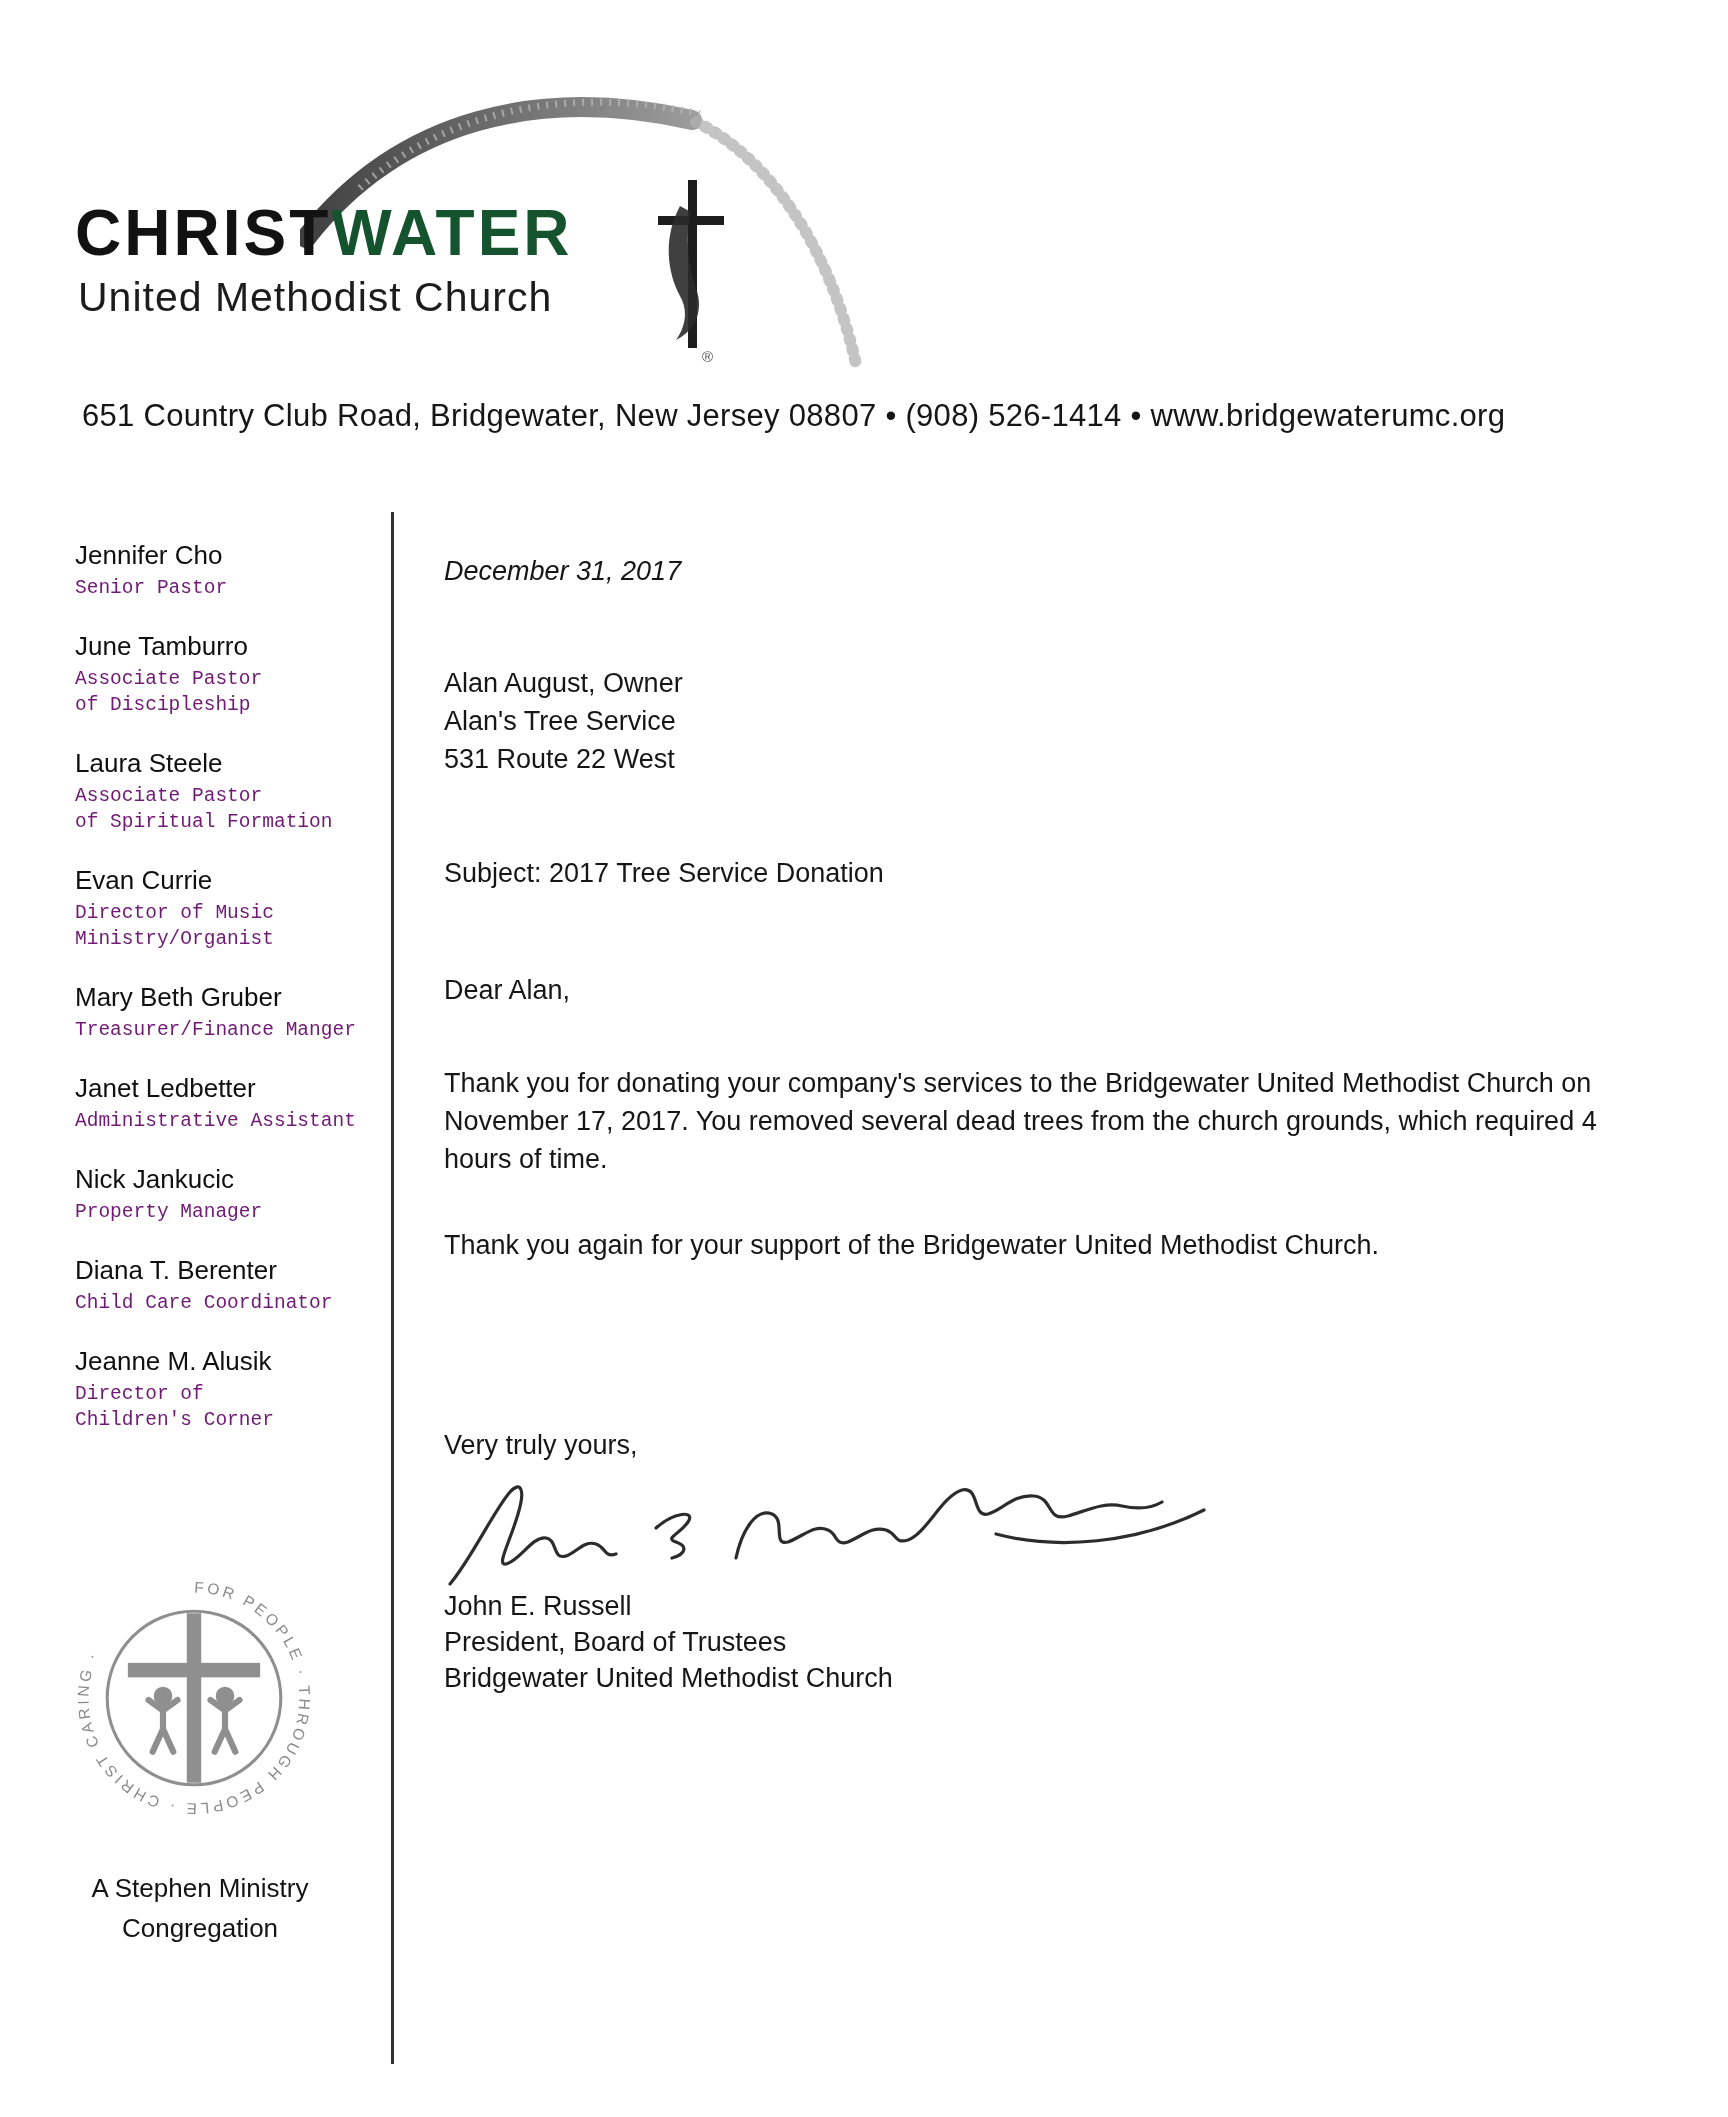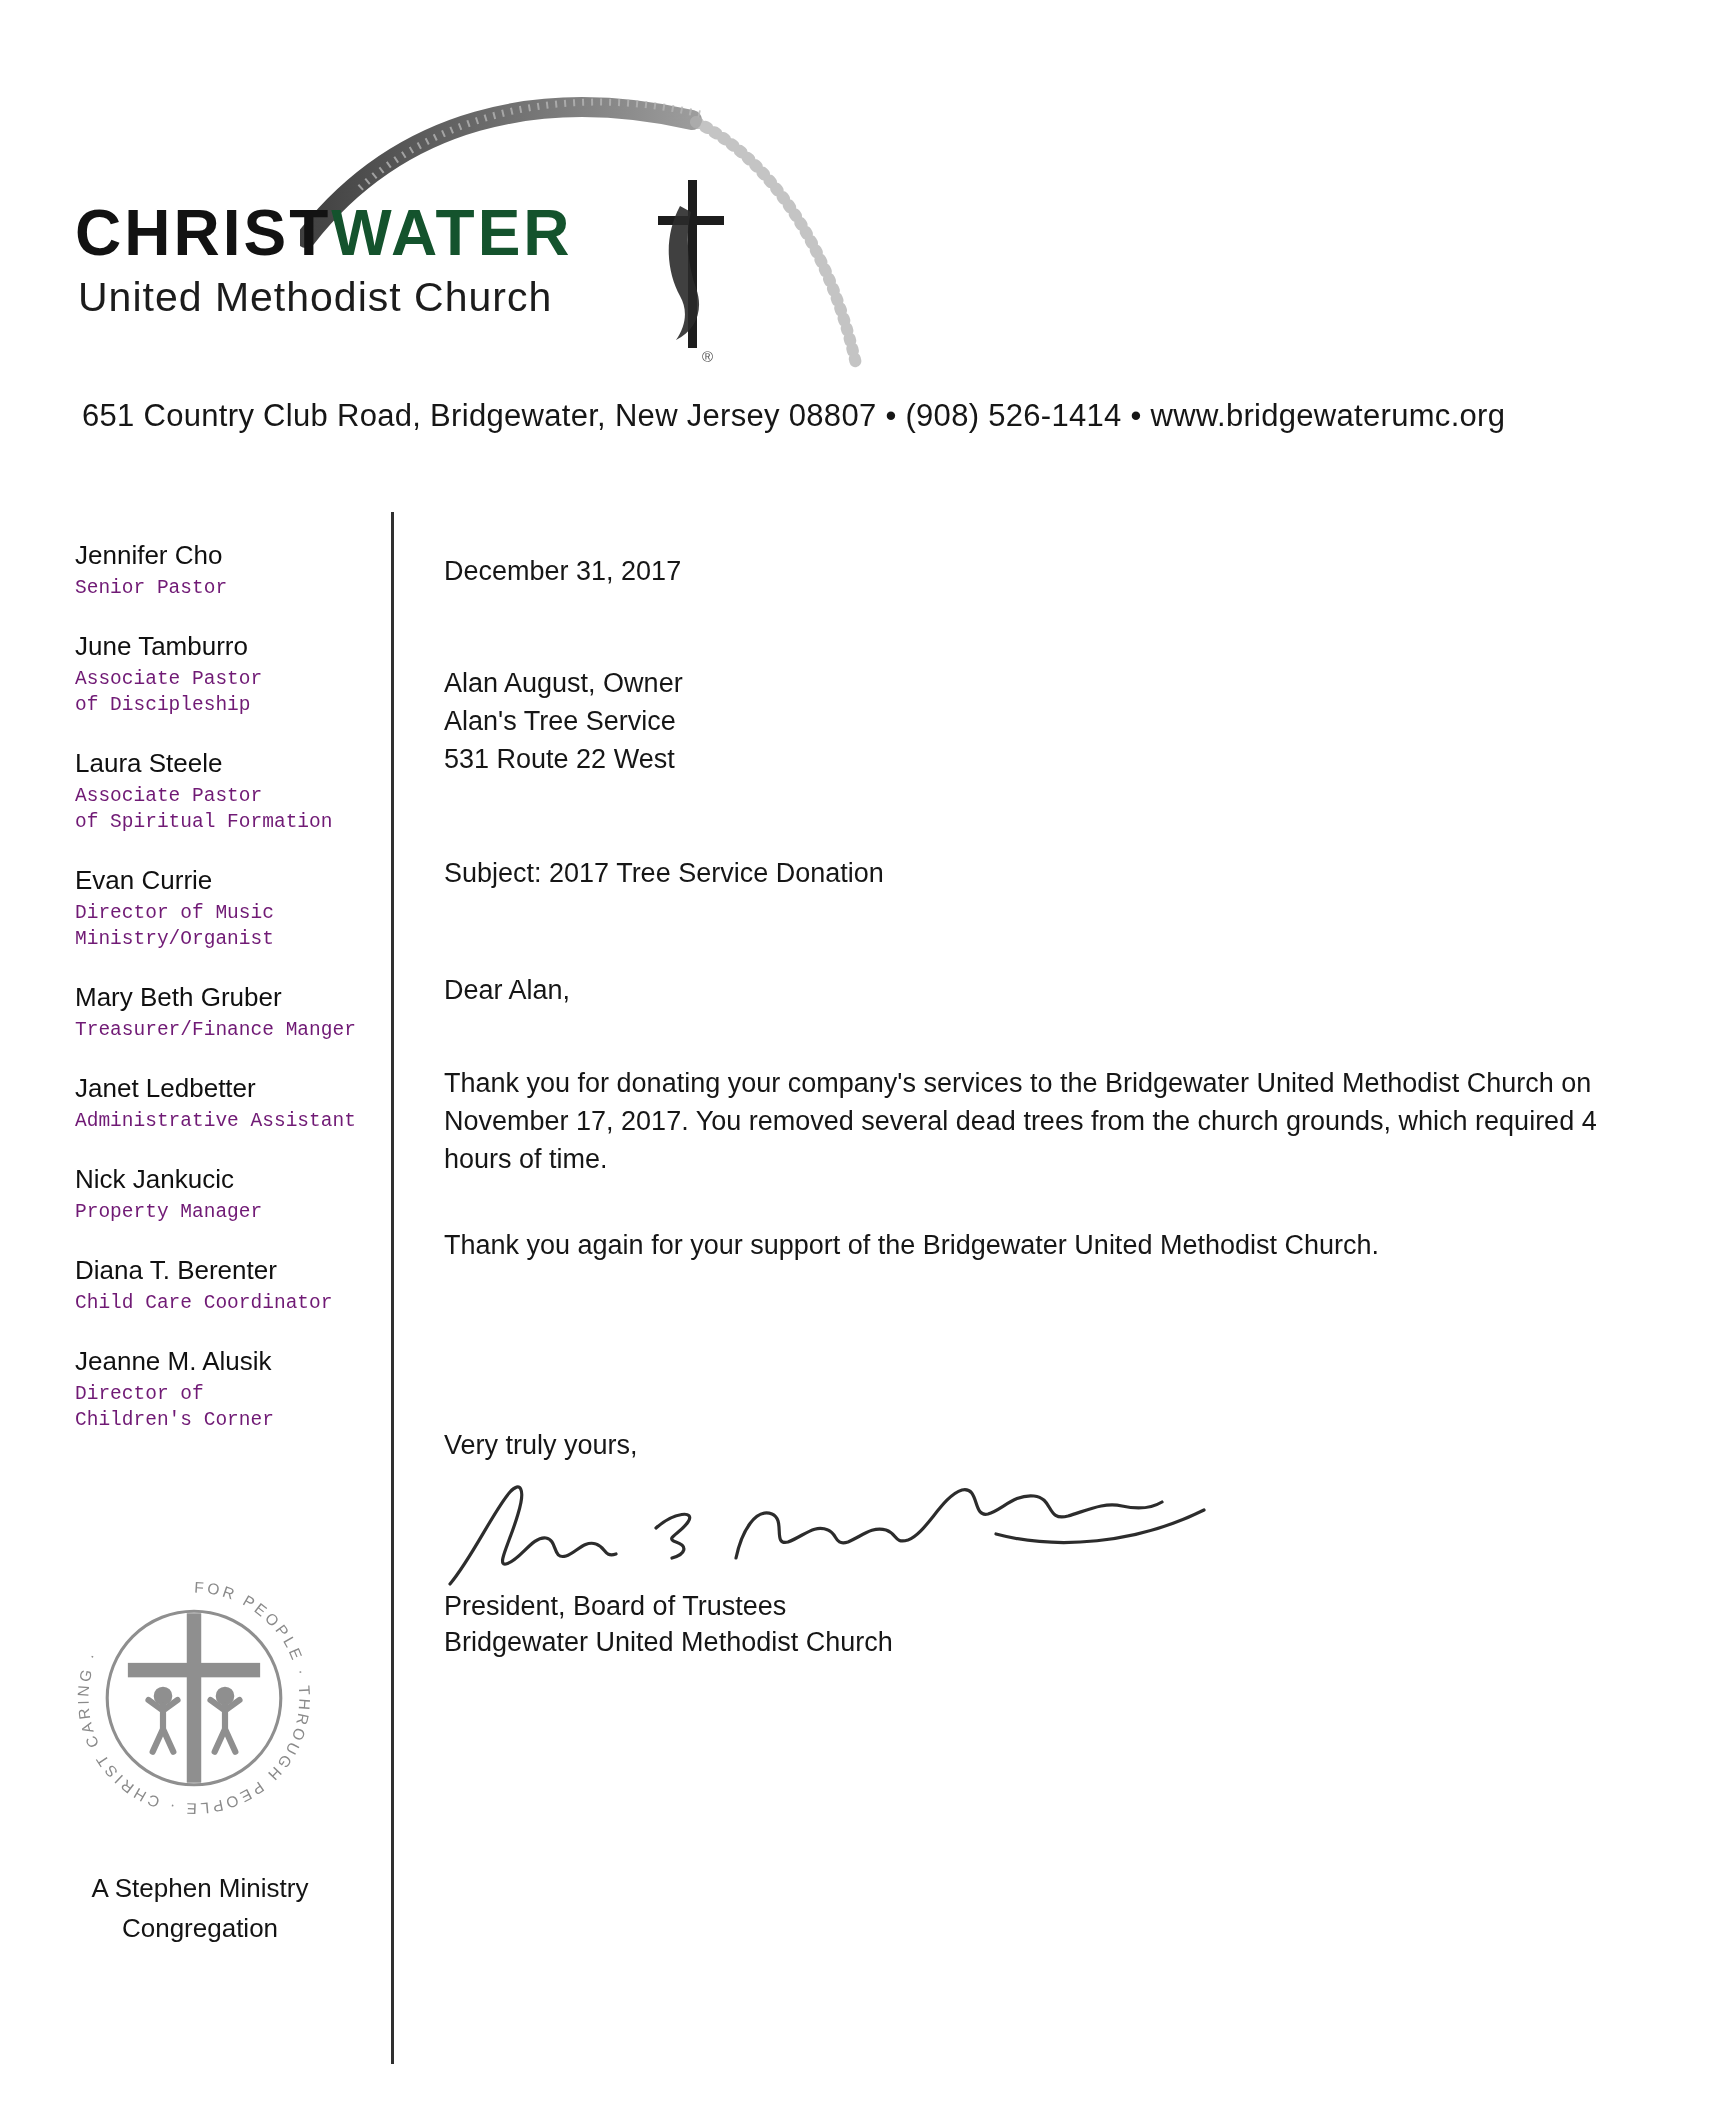--- a/index.html
+++ b/index.html
@@ -46,21 +46,21 @@
   .emblem-caption {
     position: absolute; left: 52px; top: 1868px; width: 296px;
     text-align: center; font-size: 26px; line-height: 40px; color: #141414;
   }
 
   
   .letter {
     position: absolute; left: 444px; top: 542px; width: 1200px;
     font-size: 27px; line-height: 38px; color: #161616;
   }
-  .l-date       { margin-top: 10px; }
+  .l-date       { margin-top: 10px; font-style: italic; }
   .l-recipient  { margin-top: 74px; }
   .l-subject    { margin-top: 76px; }
   .l-salutation { margin-top: 79px; }
   .l-para1      { margin-top: 55px; width: 1190px; }
   .l-para2      { margin-top: 48px; }
   .l-closing    { margin-top: 162px; }
   .sig-svg      { display: block; margin-top: 2px; margin-left: -8px; }
   .l-signer     { margin-top: 0px; line-height: 36px; }
 </style>
 </head>
@@ -183,18 +183,19 @@
     <svg class="sig-svg" width="790" height="122" viewBox="0 0 790 122" aria-hidden="true">
       <g stroke="#101010" stroke-width="3.2" fill="none" stroke-linecap="round" stroke-linejoin="round" opacity="0.88">
         <path d="M14 118 C 36 92 58 44 74 26 C 84 15 90 22 82 48 C 74 76 60 100 70 98 C 84 95 96 70 110 72 C 122 74 116 94 130 90 C 140 87 148 74 160 78 C 170 81 168 92 180 88"></path>
         <path d="M220 62 C 238 46 260 44 252 56 C 244 68 228 72 240 76 C 252 80 250 88 236 92"></path>
         <path d="M300 92 C 306 64 320 42 336 48 C 350 54 336 80 352 76 C 368 70 378 58 392 64 C 402 68 398 80 412 76 C 426 70 436 60 450 64 C 462 68 458 78 472 74 C 490 68 506 30 526 24 C 544 20 536 52 552 48 C 566 44 578 28 598 30 C 618 32 610 56 632 50 C 652 44 668 36 686 40 C 704 44 716 42 726 36"></path>
         <path d="M560 68 C 620 84 700 78 768 44"></path>
       </g>
     </svg>
 
     <div class="l-signer">
+      <div>John E. Russell</div>
       <div>President, Board of Trustees</div>
       <div>Bridgewater United Methodist Church</div>
     </div>
   </main>
 
 </div>
 
 </body></html>

